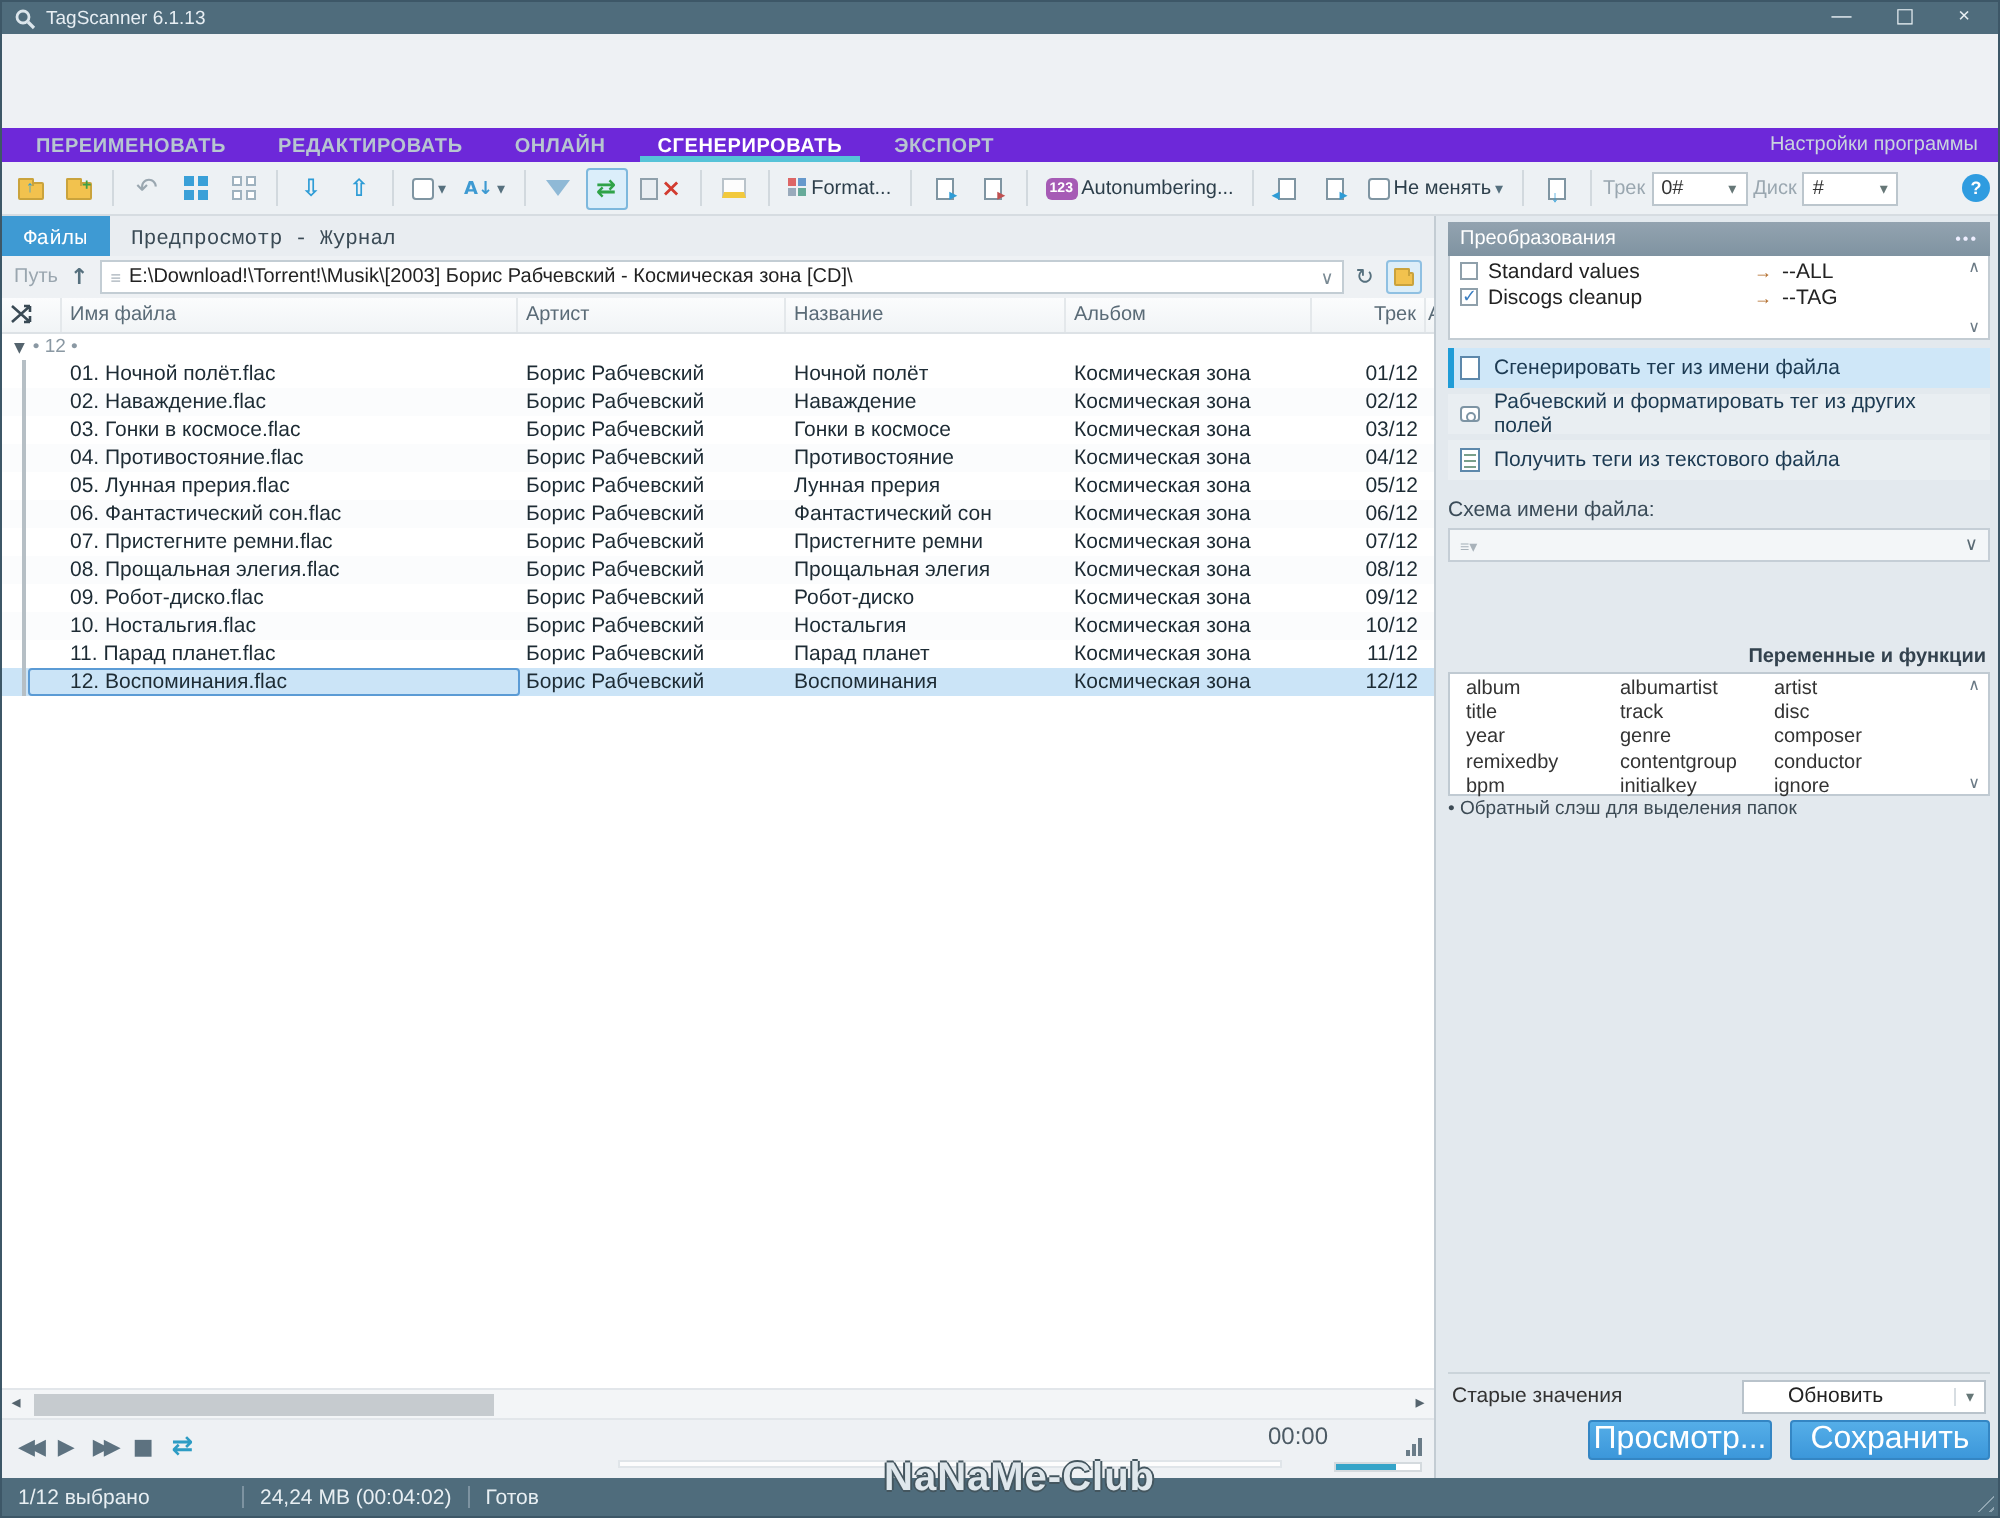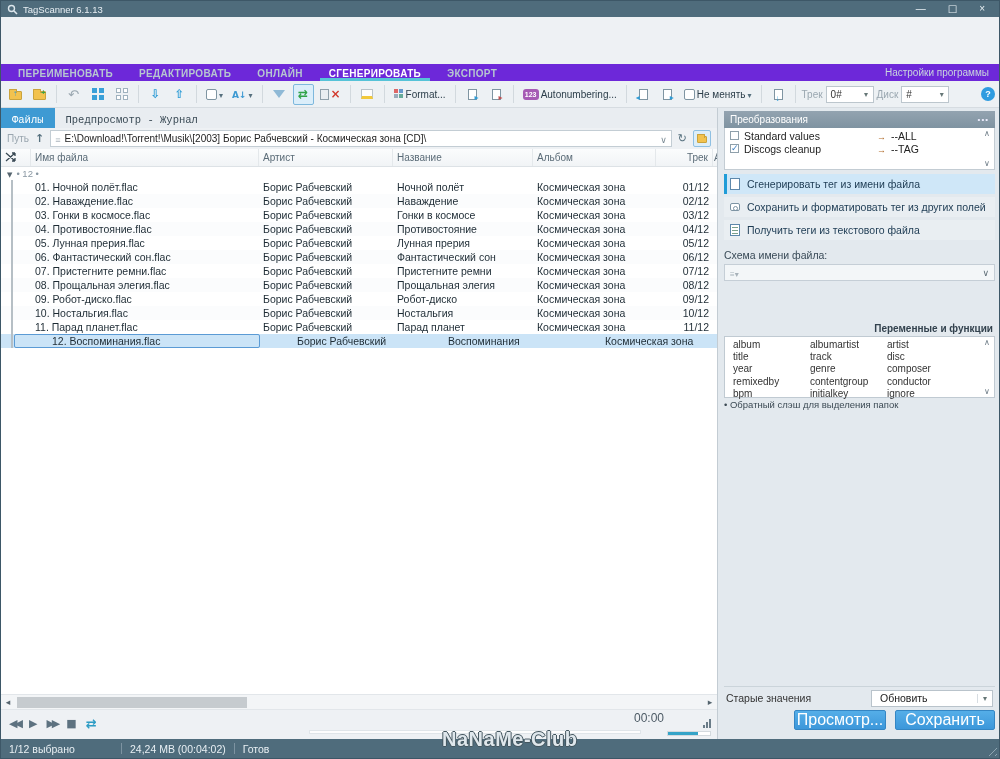--- a/index.html
+++ b/index.html
@@ -83,21 +83,21 @@
 
   
   .thead { height:18px; background:linear-gradient(#fbfcfd,#f1f4f6); border-bottom:1px solid #dde2e6; display:grid; grid-template-columns:30px 228px 134px 140px 123px 57px 4px; align-items:center; color:#5a6b77; font-size:10px; flex:0 0 auto; }
   .th { padding:0 4px; border-right:1px solid #e4e8eb; height:100%; display:flex; align-items:center; overflow:hidden; white-space:nowrap; }
   .th.right { justify-content:flex-end; }
   .tbody { flex:1; position:relative; overflow:hidden; background:#fff; }
   .grouprow { height:13px; display:flex; align-items:center; color:#8a98a3; font-size:9.5px; gap:4px; padding-left:6px; }
   .grouprow .tri::before { content:"▼"; font-size:7px; color:#55646e; }
   .trow { height:14px; display:grid; grid-template-columns:30px 228px 134px 140px 123px 57px; align-items:center; font-size:10.5px; color:#1d2b34; }
   .trow:nth-child(odd) { background:#fbfcfd; }
-  .trow.selected { background:#cbe4f7;gap:17px; }
+  .trow.selected { background:#cbe4f7; }
   .td { padding:0 4px; white-space:nowrap; overflow:hidden; }
   .td.right { text-align:right; }
   .rowbox { width:9px; height:9px; background:#ccd3d8; border:1px solid #b6bfc5; margin-left:10px; }
   .focus-outline { position:absolute; left:13px; top:167px; width:246px; height:14px; border:1px solid #5b9bd5; border-radius:2px; pointer-events:none; }
 
   
   .hscroll { height:15px; background:#f3f5f7; border-top:1px solid #e2e6ea; display:flex; align-items:center; flex:0 0 auto; }
   .hs-arrow { width:14px; text-align:center; color:#55646e; font-size:9px; }
   .hs-track { flex:1; height:11px; position:relative; }
   .hs-thumb { position:absolute; left:2px; top:0; width:230px; height:11px; background:#c6cbcf; }
@@ -147,21 +147,21 @@
 
   .vars-header { margin-top:42px; text-align:right; color:#33424e; font-weight:bold; font-size:10px; padding-right:2px; flex:0 0 auto; }
   .vars-box { margin-top:2px; background:#fff; border:1px solid #c0cad2; height:62px; display:flex; flex:0 0 auto; }
   .vars-grid { flex:1; display:grid; grid-template-columns:77px 77px 1fr; grid-auto-rows:12.2px; padding:2px 0 0 8px; color:#333; font-size:10px; }
   .vars-note { color:#3c4a54; font-size:9.5px; margin-top:1px; flex:0 0 auto; }
 
   .rp-spacer { flex:1; }
   .oldvals-row { height:21px; border-top:1px solid #cbd4da; display:flex; align-items:center; gap:6px; padding:2px 2px 0 2px; flex:0 0 auto; }
   .oldvals-label { color:#333; flex:1; }
   .update-combo { width:122px; height:17px; background:#fff; border:1px solid #b9c3cb; display:flex; align-items:center; }
-  .update-combo .val { flex:1; padding-left:8px; color:#222; }
+  .update-combo .val { flex:1; padding-left:22px; color:#222; }
   .update-combo .dd { width:15px; border-left:1px solid #d7dde2; text-align:center; color:#677; font-size:8px; }
   .rp-buttons { height:32px; display:flex; align-items:center; justify-content:flex-end; gap:9px; padding:0 0 6px 0; flex:0 0 auto; }
   .btn-blue { height:20px; background:linear-gradient(#55aee8,#3c97da); border:1px solid #3486c4; border-radius:2px; color:#fff; font-size:16px; display:flex; align-items:center; justify-content:center; }
   .btn-preview { width:92px; }
   .btn-save { width:100px; }
 
   
   .statusbar { height:19px; background:#4f6c7c; display:flex; align-items:center; color:#e8eff3; font-size:10.5px; flex:0 0 auto; position:relative; }
   .sb-sec { padding:0 8px; height:100%; display:flex; align-items:center; }
   .sb-sep { width:1px; height:11px; background:#7d93a1; }
@@ -517,21 +517,21 @@
           </div>
       </div>
 
       <div class="action-list">
         <div class="action-item selected">
             <span class="ai-icon"></span>
             <span>Сгенерировать тег из имени файла</span>
           </div>
         <div class="action-item">
             <span class="ai-icon tag"></span>
-            <span>Сохранить и форматировать тег из других полей</span>
+            <span>Рабчевский и форматировать тег из других полей</span>
           </div>
         <div class="action-item">
             <span class="ai-icon txt"></span>
             <span>Получить теги из текстового файла</span>
           </div>
       </div>
 
       <div class="scheme-label">Схема имени файла:</div>
       <div class="scheme-combo">
         <span class="hint"></span>

